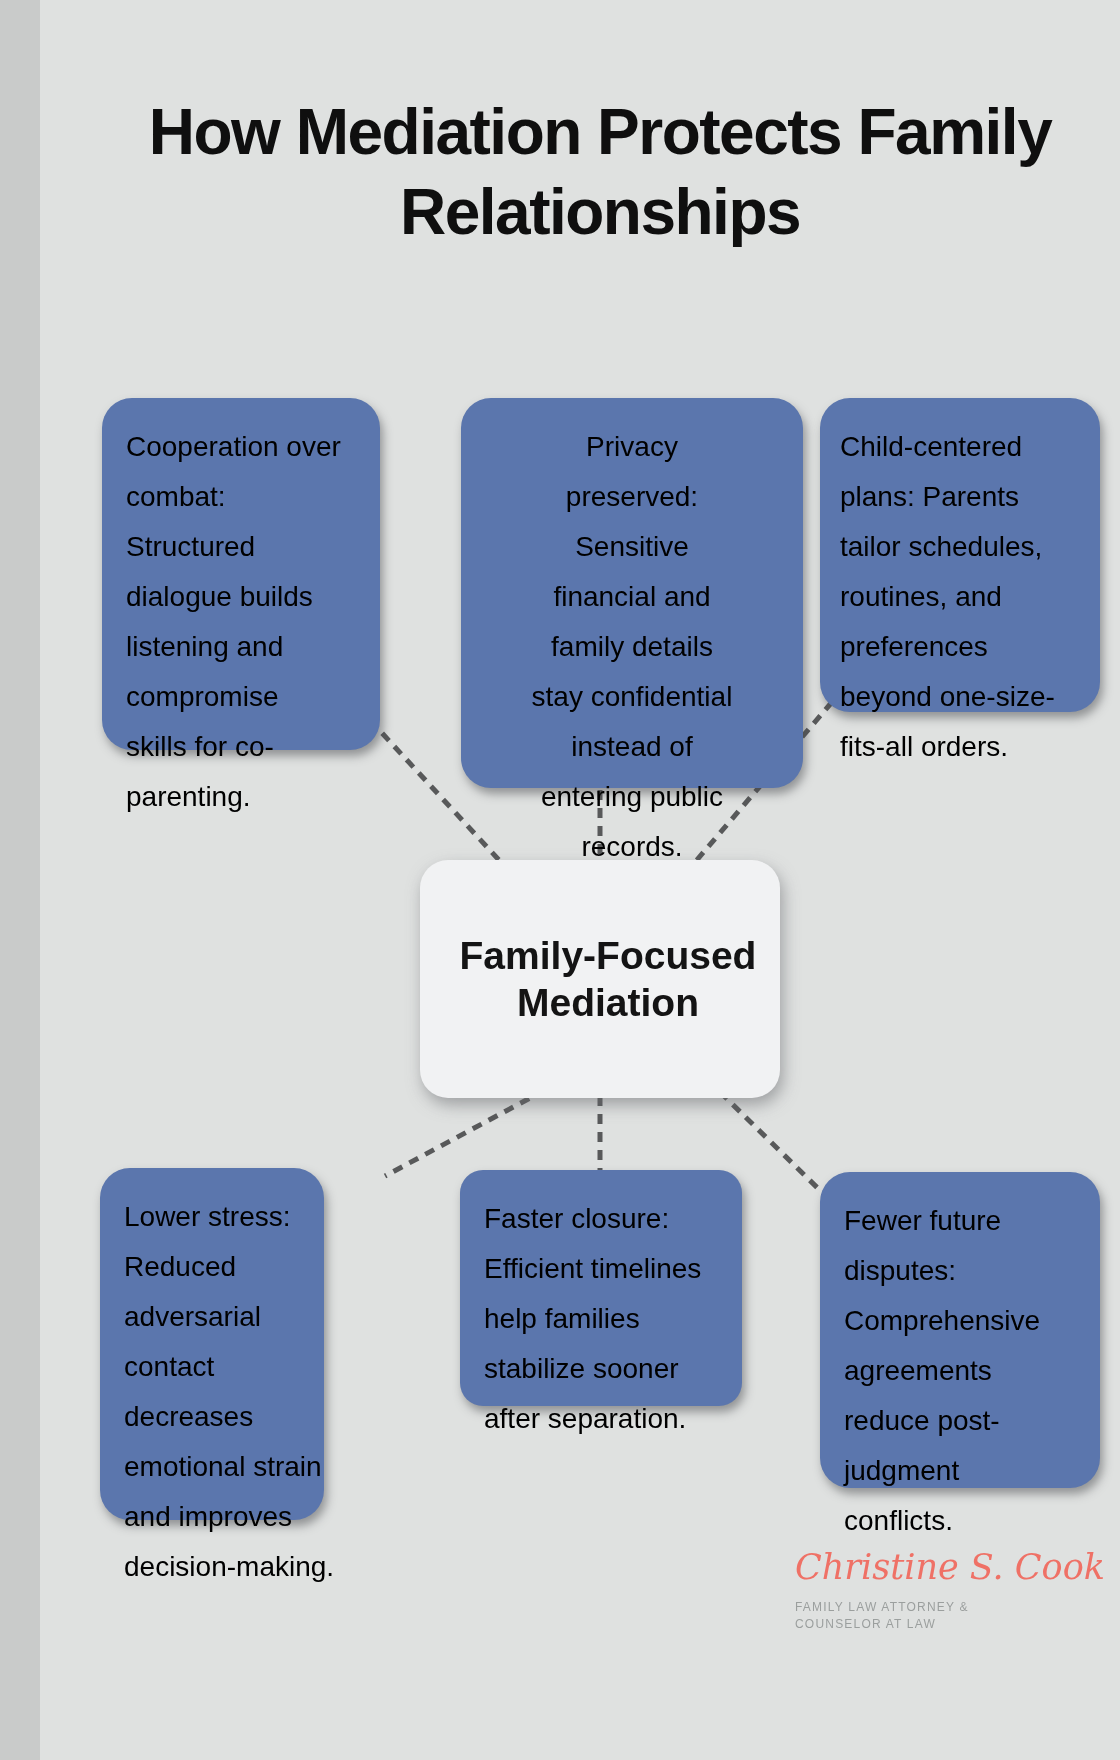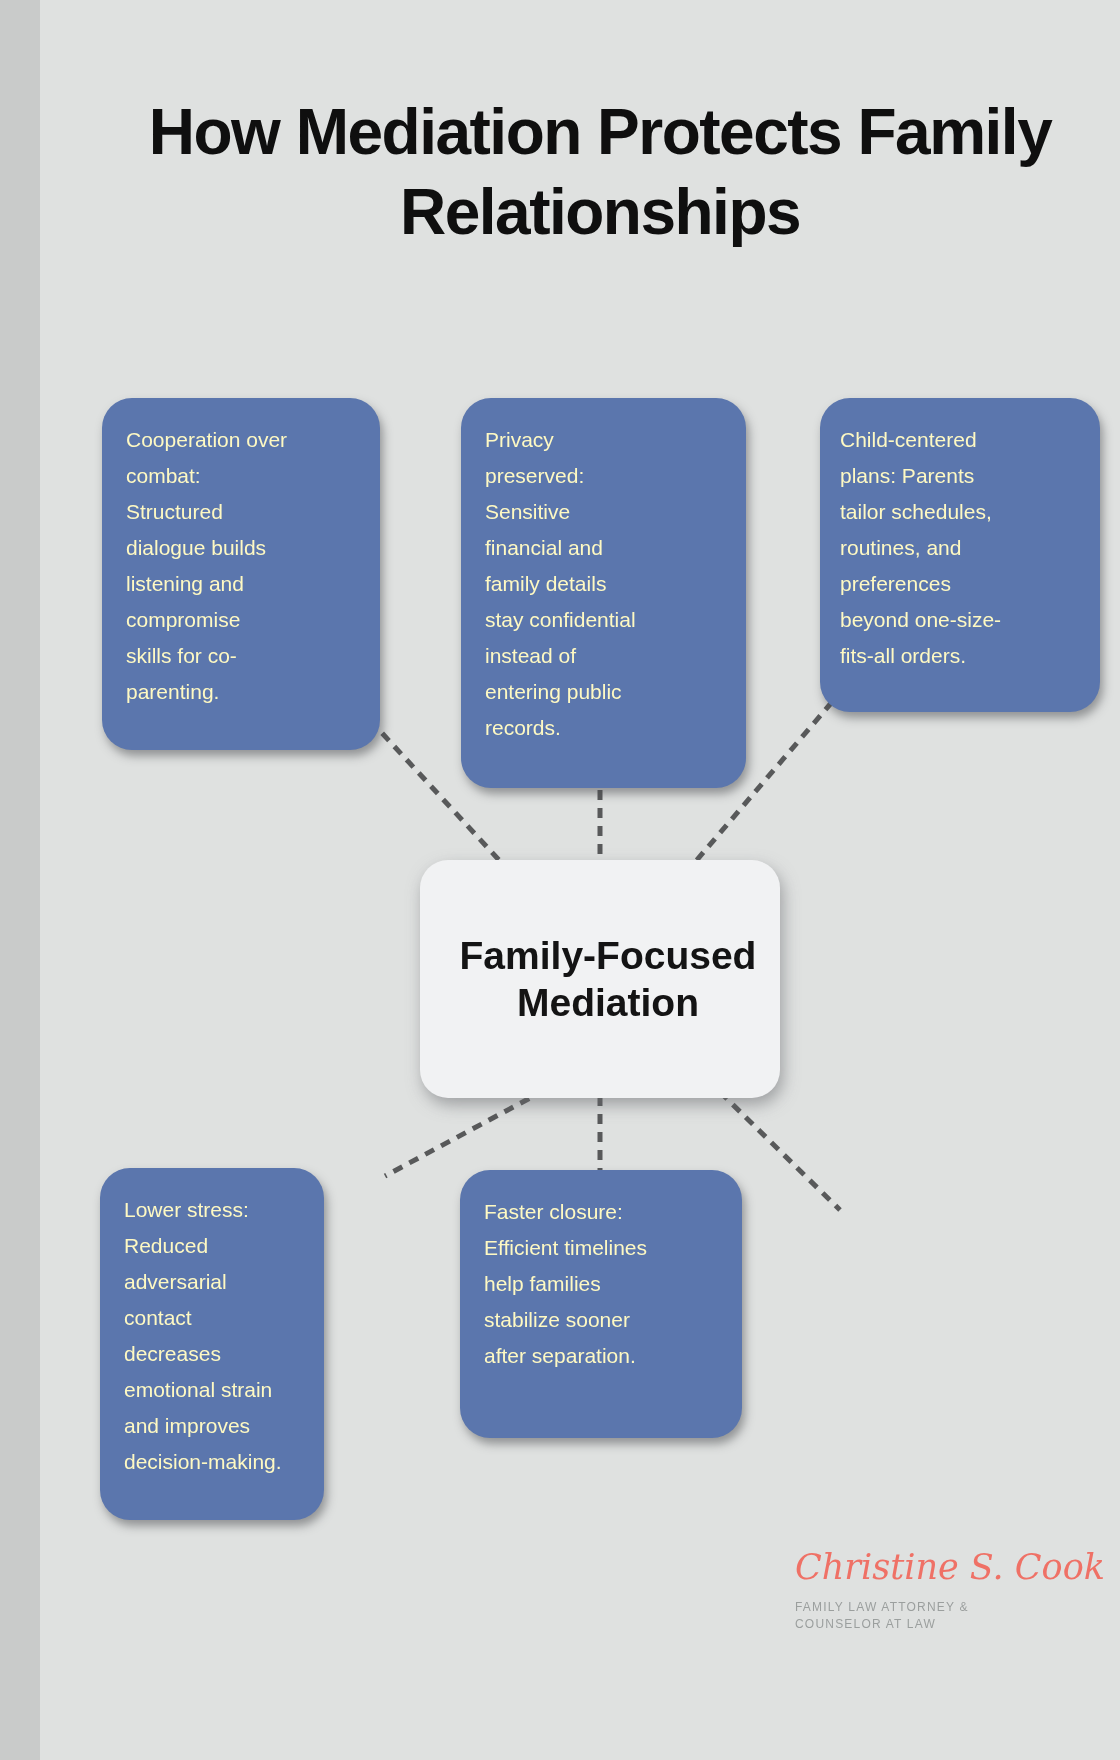--- a/index.html
+++ b/index.html
@@ -13,29 +13,29 @@
     position:absolute; left:0; top:92px; width:1120px; margin:0;
     text-align:center; font-size:64px; line-height:80px; font-weight:bold;
     letter-spacing:-1.5px; color:#0f0f0f; white-space:pre-line;
   }
   .connectors { position:absolute; left:0; top:0; }
   .connectors line { stroke:#58595a; stroke-width:5; stroke-dasharray:10 8; }
   .bbox {
     position:absolute; box-sizing:border-box;
     background:#5b76ad; border-radius:30px;
     box-shadow:3px 6px 10px rgba(70,72,75,0.5);
-    color:#fef9c3; font-size:21px; line-height:36px;
+    color:#000000; font-size:28px; line-height:50px;
     padding:24px;
   }
   .bbox .txt { white-space:pre; display:block; }
   .b1 { left:62px;  top:398px;  width:278px; height:352px; }
-  .b2 { left:421px; top:398px;  width:285px; height:390px; }
+  .b2 { left:421px; top:398px;  width:342px; height:390px;text-align:center; }
   .b3 { left:780px; top:398px;  width:280px; height:314px;padding-left:20px; }
   .b4 { left:60px;  top:1168px; width:224px; height:352px; }
-  .b5 { left:420px; top:1170px; width:282px; height:268px; }
+  .b5 { left:420px; top:1170px; width:282px; height:236px;border-radius:23px; }
   .b6 { left:780px; top:1172px; width:280px; height:316px; }
   .center-node {
     position:absolute; left:380px; top:860px; width:360px; height:238px;
     box-sizing:border-box; background:#f1f2f3; border-radius:28px;
     box-shadow:3px 7px 16px rgba(105,108,112,0.55);
     display:flex; align-items:center; justify-content:center;
     text-align:center; font-weight:bold; font-size:39px; line-height:47px;
     color:#141414; white-space:pre-line;padding-left:16px;
   }
   .footer { position:absolute; left:755px; top:1539px; width:340px; text-align:left; }
@@ -115,20 +115,29 @@
   </div>
 
   <div class="bbox b5">
     <span class="txt">Faster closure:
 Efficient timelines
 help families
 stabilize sooner
 after separation.</span>
   </div>
 
+  <div class="bbox b6">
+    <span class="txt">Fewer future
+disputes:
+Comprehensive
+agreements
+reduce post-
+judgment
+conflicts.</span>
+  </div>
 
   <div class="footer">
     <div class="signature">Christine S. Cook</div>
     <div class="tagline">FAMILY LAW ATTORNEY &amp;
 COUNSELOR AT LAW</div>
   </div>
 
 </div>
 
 </body></html>

